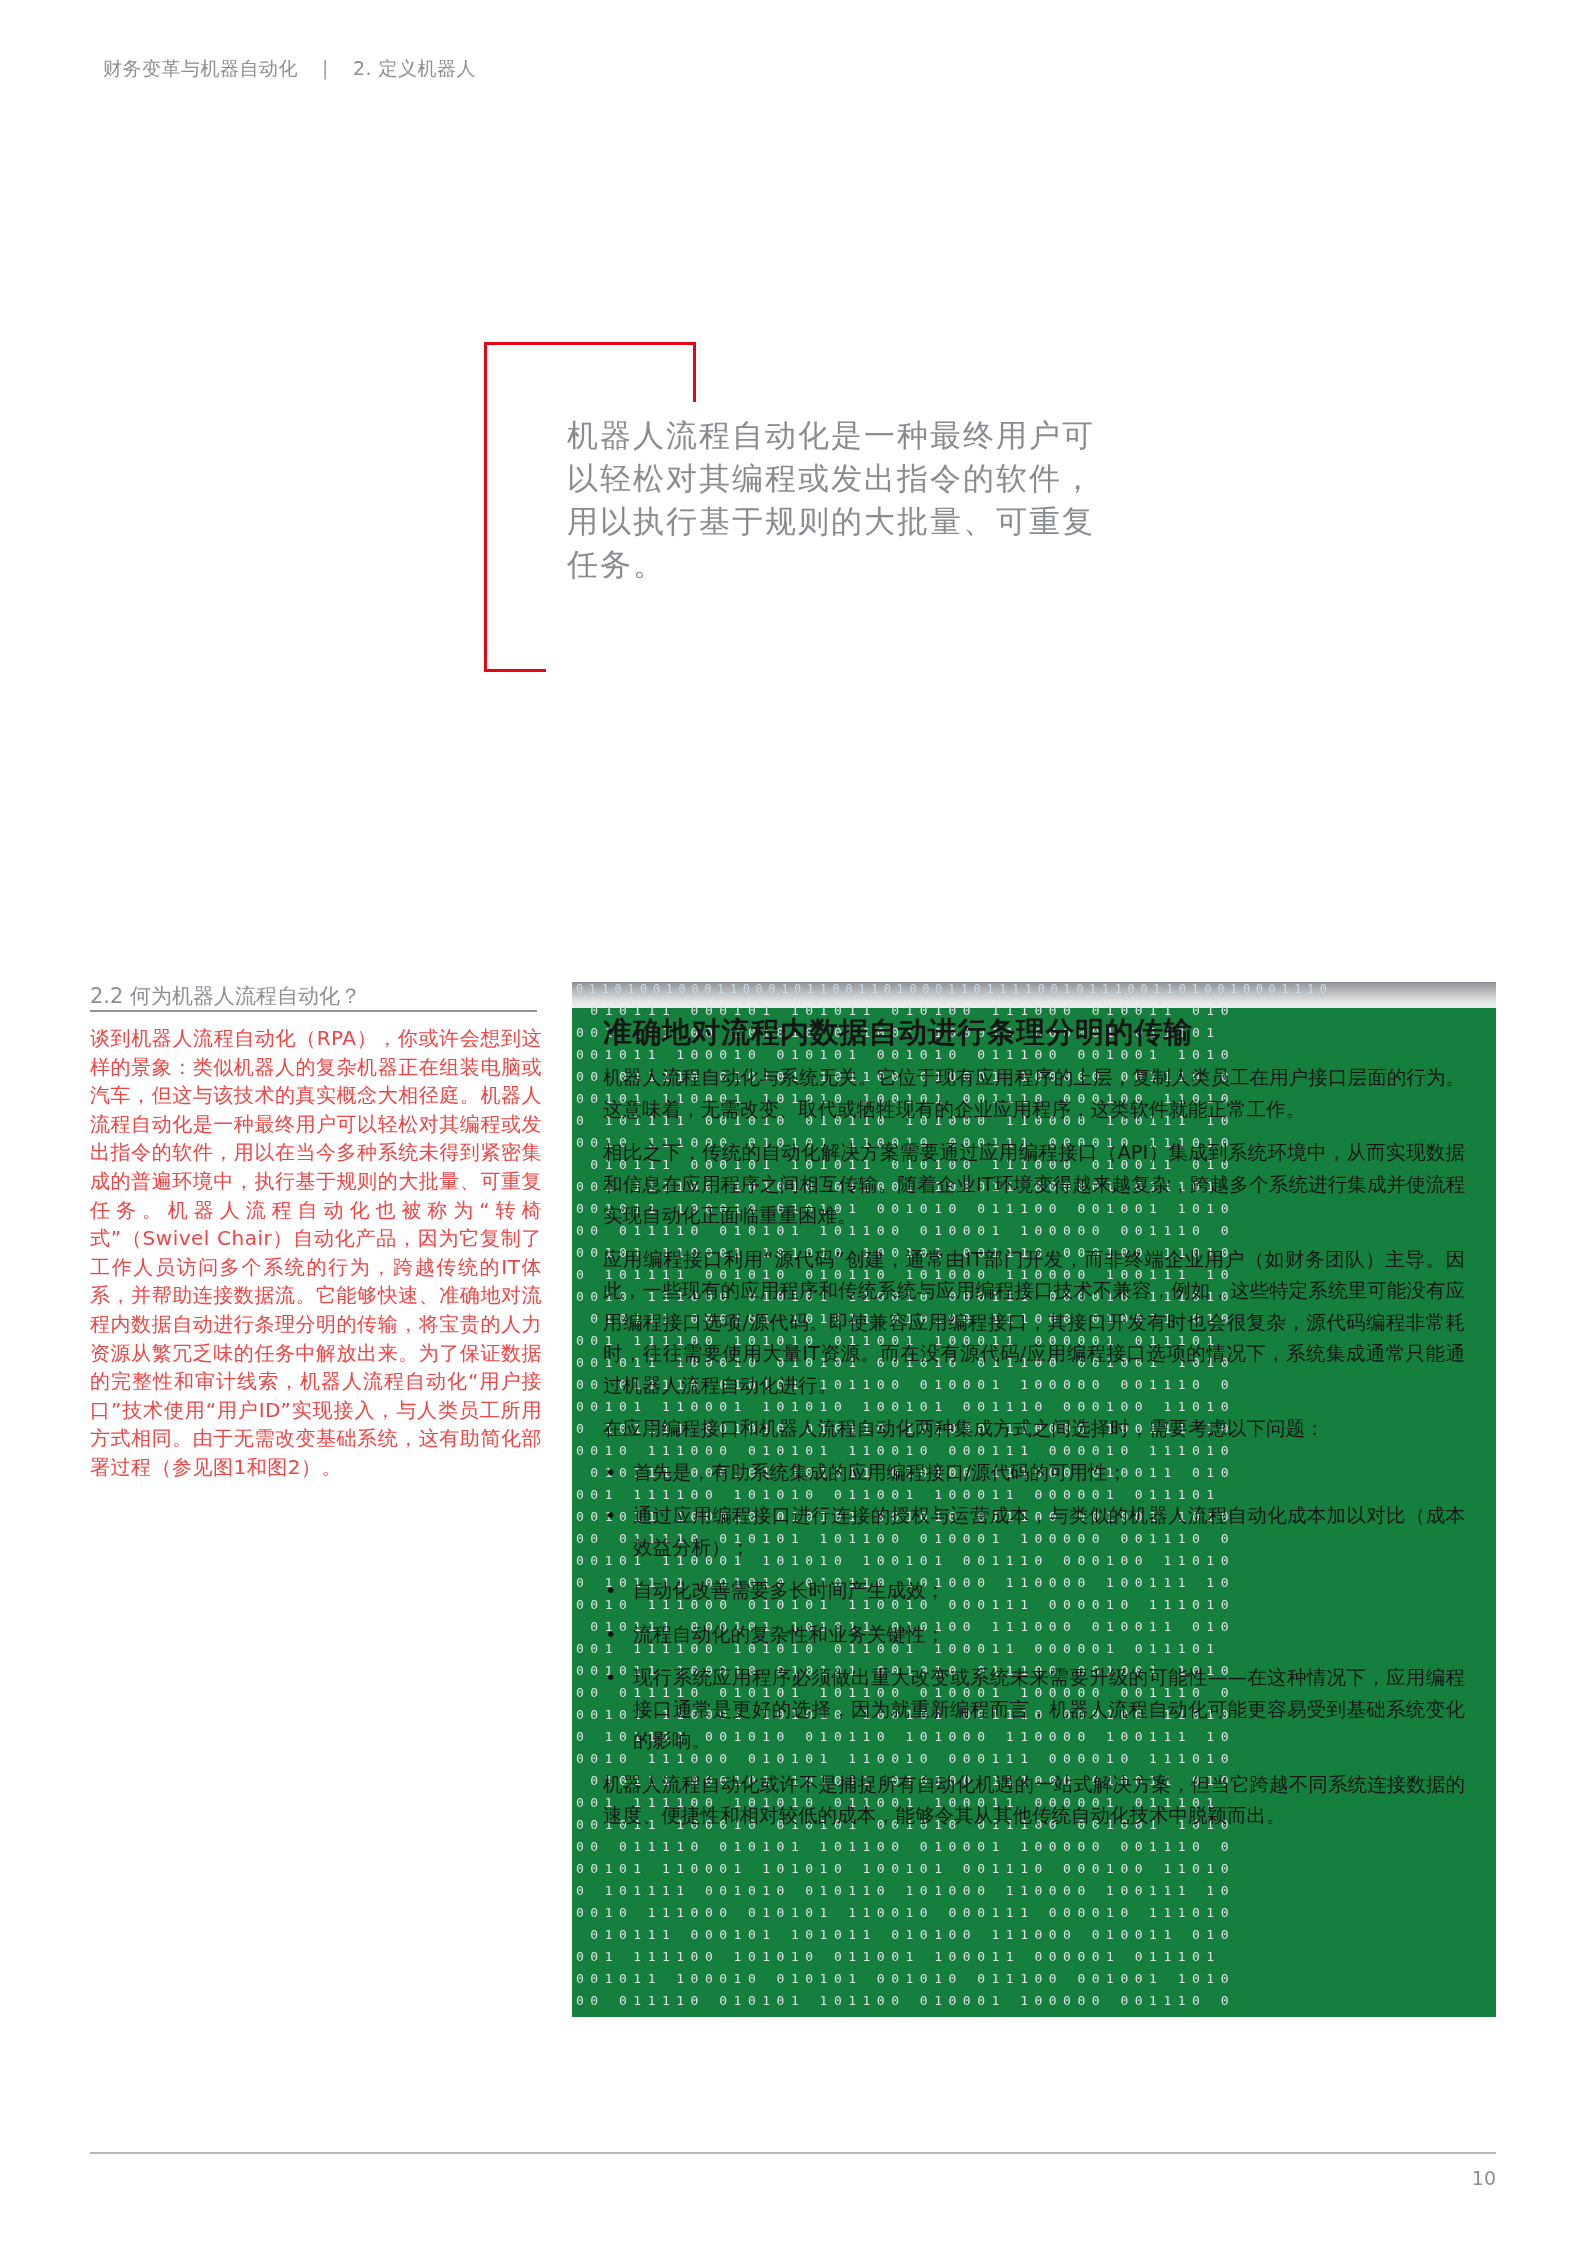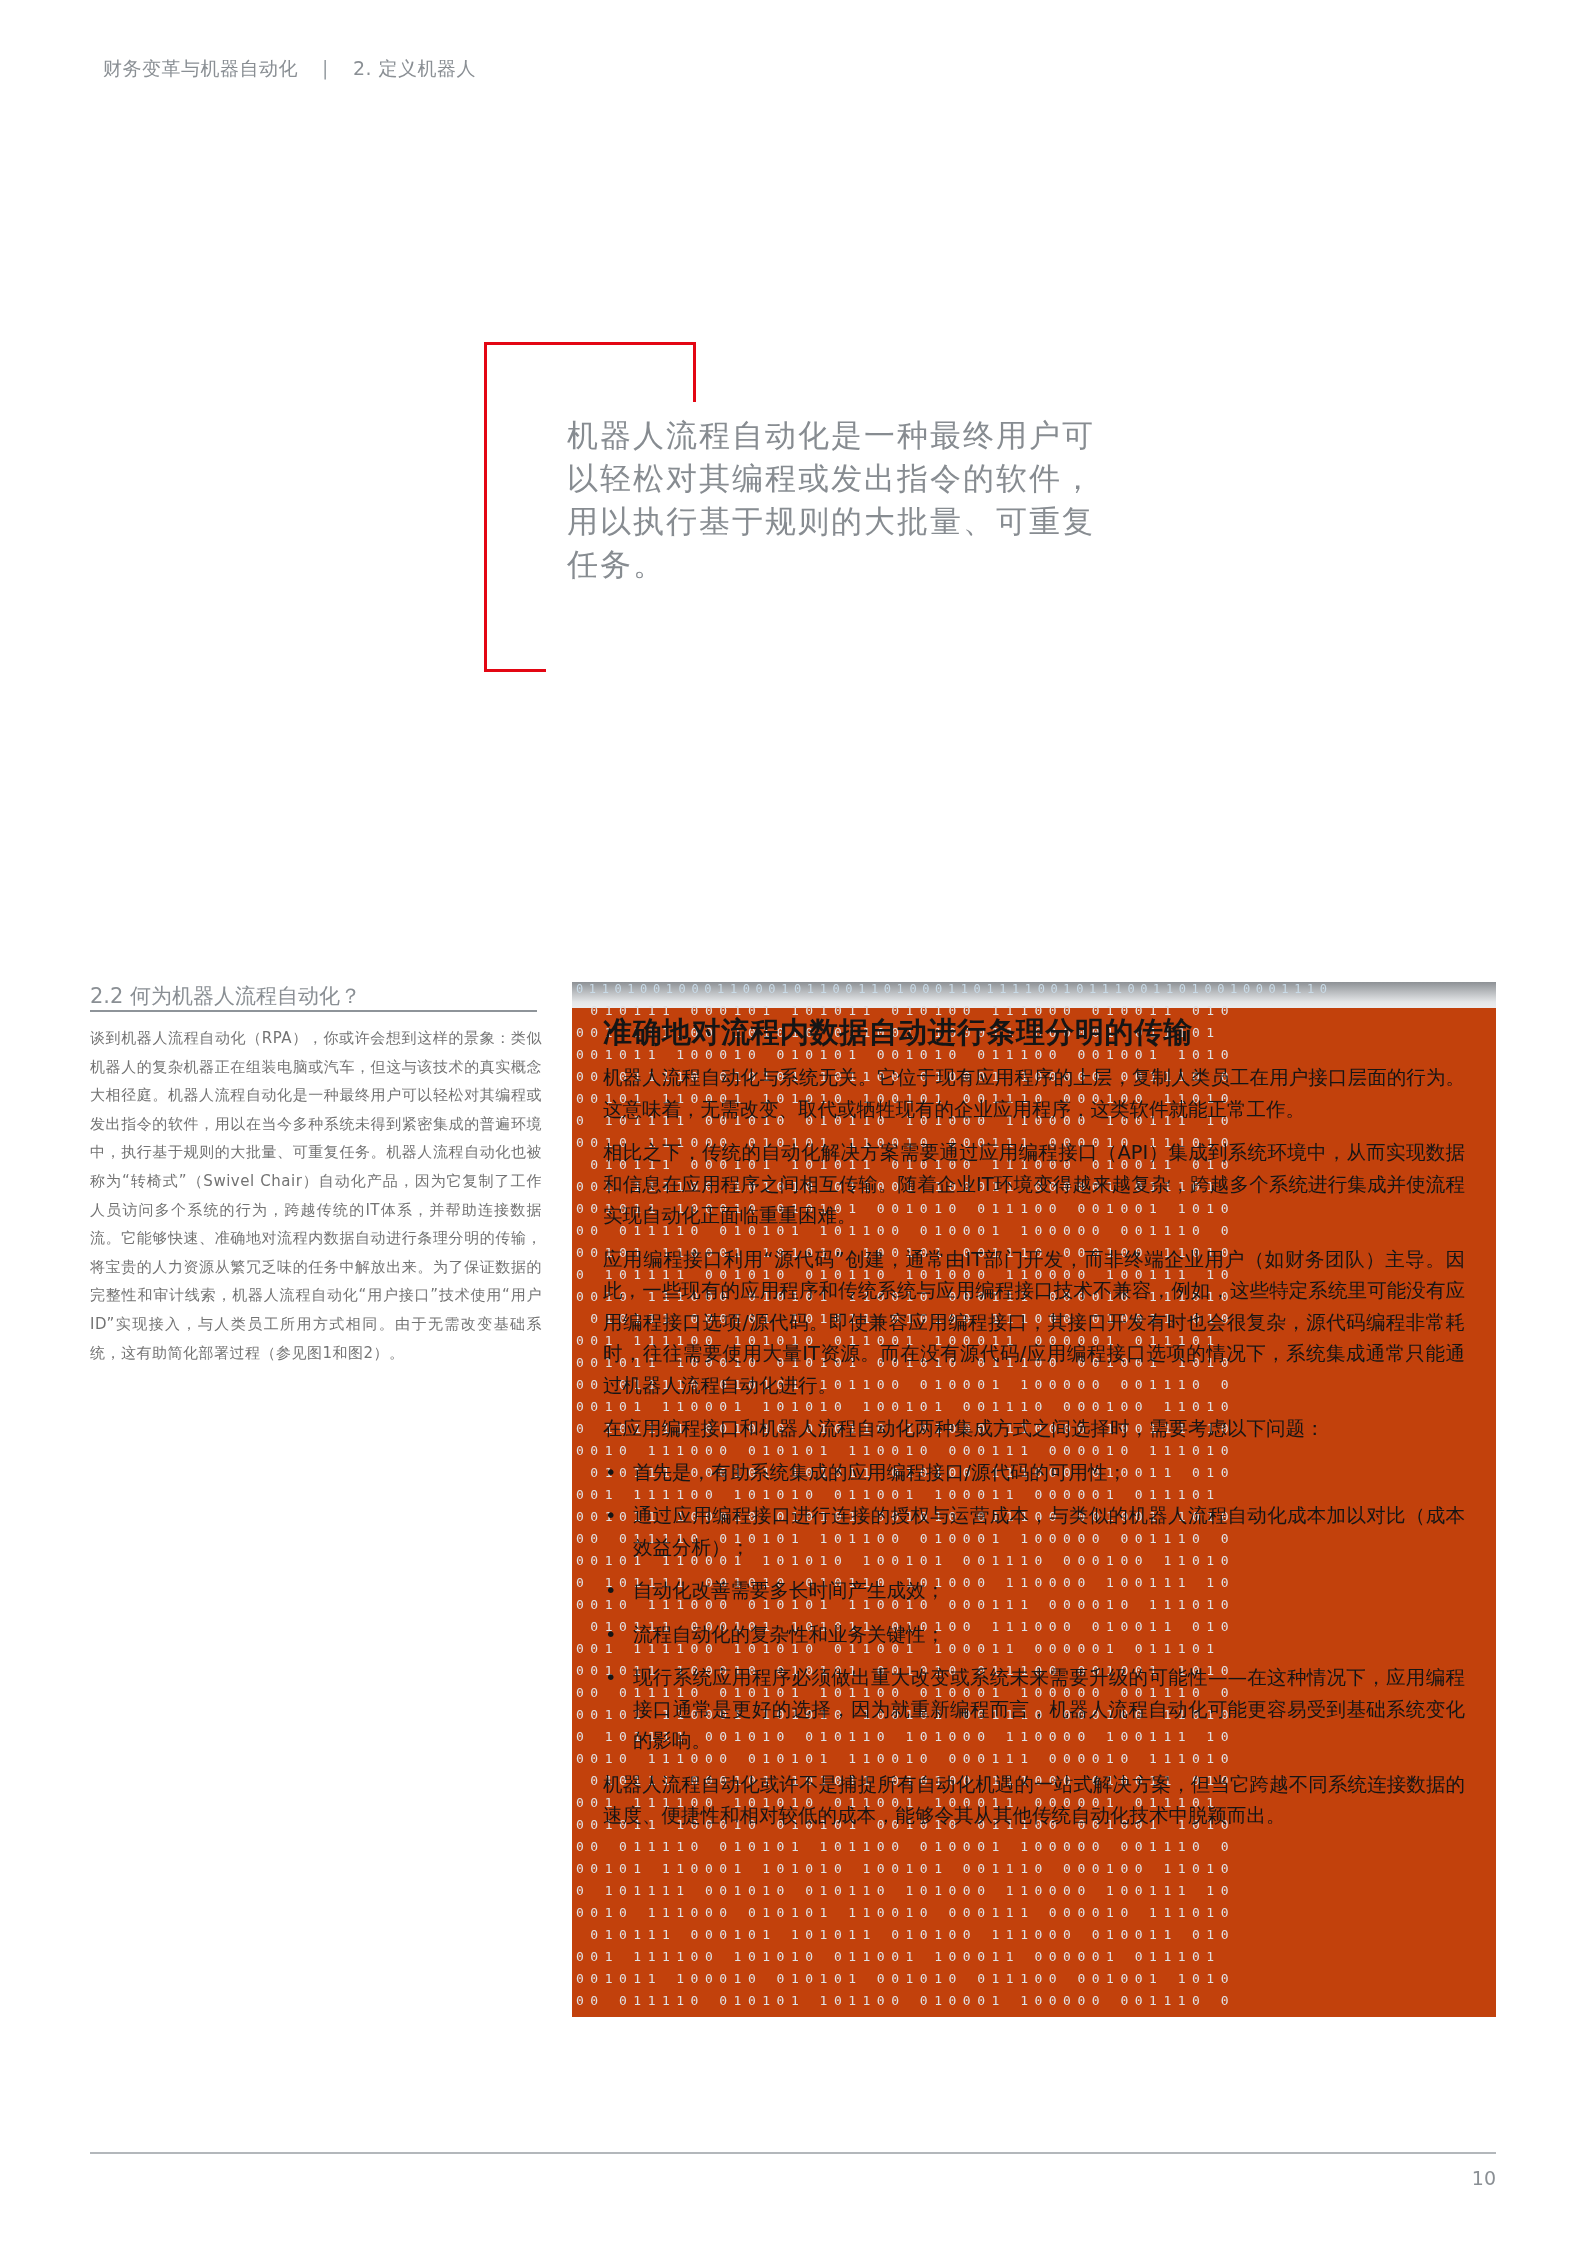--- a/index.html
+++ b/index.html
@@ -12,25 +12,25 @@
   .quote-bracket { position: absolute; left: 484px; top: 342px; width: 212px; height: 330px; }
   .quote-bracket .top { position: absolute; left: 0; top: 0; width: 212px; height: 3px; background: #e30613; }
   .quote-bracket .left { position: absolute; left: 0; top: 0; width: 3px; height: 330px; background: #e30613; }
   .quote-bracket .right { position: absolute; right: 0; top: 0; width: 3px; height: 60px; background: #e30613; }
   .quote-bracket .bottom { position: absolute; left: 0; bottom: 0; width: 62px; height: 3px; background: #e30613; }
   .pull-quote { position: absolute; left: 567px; top: 414px; width: 560px; font-size: 31px;
                 line-height: 43px; color: #878c91; letter-spacing: 2px; }
 
   .section-heading { position: absolute; left: 90px; top: 982px; font-size: 21px; color: #8a8f94; white-space: nowrap; }
   .section-rule { position: absolute; left: 90px; top: 1010px; width: 447px; height: 2px; background: #8e9499; }
-  .left-body { position: absolute; left: 90px; top: 1024px; width: 452px; font-size: 15px;
-               line-height: 28.6px; color: #737373; text-align: justify; letter-spacing: 0.5px; }
+  .left-body { position: absolute; left: 90px; top: 1024px; width: 452px; font-size: 20px;
+               line-height: 28.6px; color: #ef4444; text-align: justify; letter-spacing: 0.5px; }
 
   .panel { position: absolute; left: 572px; top: 982px; width: 924px; height: 1035px;
-           background: #c2410c; overflow: hidden; }
+           background: #15803d; overflow: hidden; }
   .panel .band { position: absolute; left: 0; top: 0; width: 100%; height: 26px;
                  background: linear-gradient(#8d9195 0px, #b9bcbf 10px, #e4e6e8 20px, #ebedef 26px); }
   .panel .binary-top { position: absolute; left: 4px; top: 0px; font-family: "DejaVu Sans Mono", monospace;
                        font-size: 12px; letter-spacing: 5.6px; color: #c9dbe8; white-space: nowrap; }
   .panel .binary-bg { position: absolute; left: 4px; top: 18px; font-family: "DejaVu Sans Mono", monospace;
                       font-size: 13px; line-height: 22px; letter-spacing: 6.5px; color: #dfe2e5;
                       white-space: pre; }
   .panel .content { position: absolute; left: 31px; top: 30px; width: 862px; color: #151515; }
   .panel h2 { margin: 0 0 10px 0; font-size: 29px; font-weight: bold; line-height: 40px; letter-spacing: 0.5px; }
   .panel p { margin: 2px 0 12px 0; font-size: 19.5px; line-height: 31.5px; text-align: justify; }

